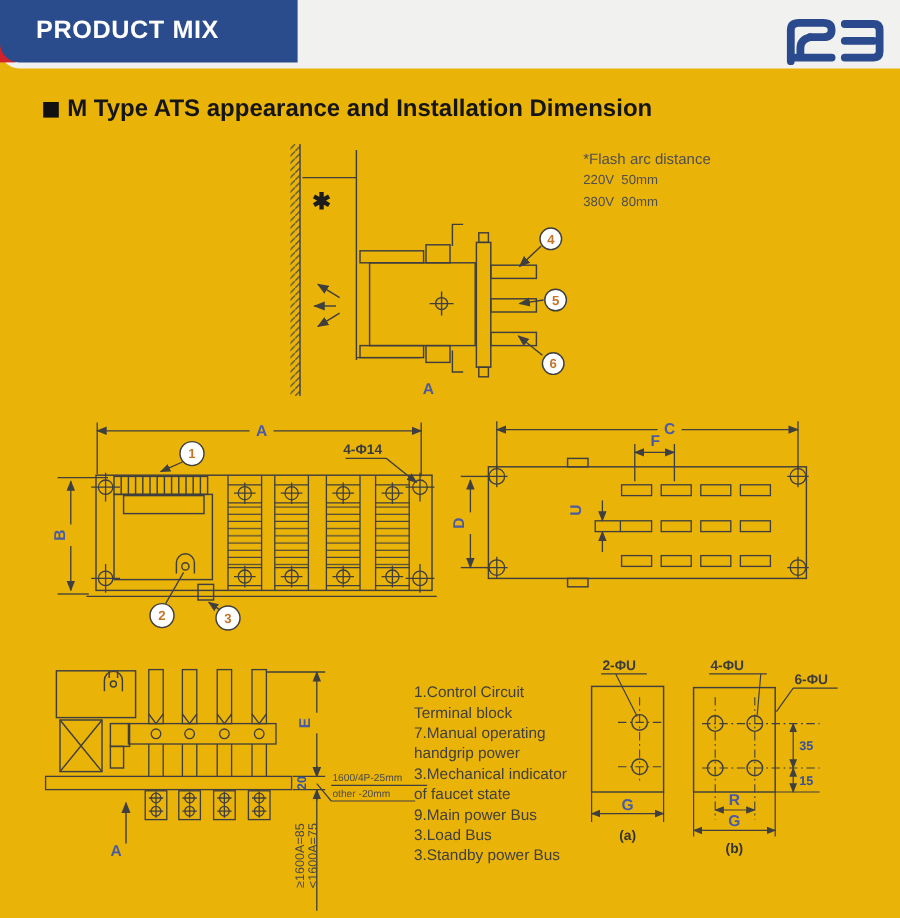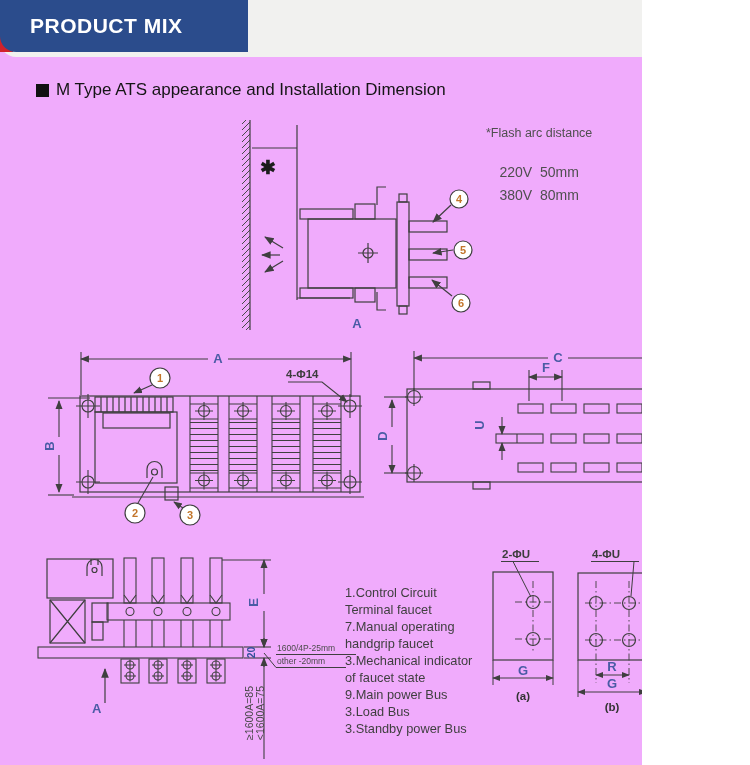--- a/index.html
+++ b/index.html
@@ -1,36 +1,36 @@
 <!DOCTYPE html>
 <html><head>
 <meta charset="utf-8">
 <style>
   html,body{margin:0;padding:0;background:#fff;}
-  #page{position:relative;width:642px;height:765px;background:#f0abfc;overflow:hidden;
+  #page{position:relative;width:750px;height:765px;background:#eab308;overflow:hidden;
         font-family:"Liberation Sans",sans-serif;}
   
   #strip{position:absolute;left:0;top:0;width:750px;height:57px;background:#f1f1ef;
          border-bottom-left-radius:16px;z-index:0;}
   #red-accent{position:absolute;left:0;top:32px;width:13px;height:20px;background:#d1222b;z-index:1;}
   #banner{position:absolute;left:0;top:0;width:248px;height:52px;background:#2b4c8c;
           border-bottom-left-radius:16px;z-index:2;}
   #banner .txt{color:#fff;font-size:21px;font-weight:bold;letter-spacing:.5px;
           line-height:52px;padding-left:30px;}
   #logo{position:absolute;left:648px;top:10px;z-index:2;}
   
   #heading{position:absolute;left:36px;top:80px;display:flex;align-items:center;}
   #heading .sq{width:13px;height:13px;background:#111;margin-right:7px;}
-  #heading .t{font-size:17px;font-weight:normal;color:#151515;}
+  #heading .t{font-size:20px;font-weight:bold;color:#151515;}
   
   #flash{position:absolute;left:486px;top:126px;color:#4f4f4f;}
-  #flash .h{font-size:12.5px;margin-bottom:24px;}
-  #flash .r{font-size:14px;margin-bottom:7px;white-space:pre;text-align:center;}
+  #flash .h{font-size:12.5px;margin-bottom:4px;}
+  #flash .r{font-size:11px;margin-bottom:7px;white-space:pre;}
   
-  #legend{position:absolute;left:345px;top:568px;color:#3f3f3f;font-size:12.8px;line-height:17px;margin-top:16px;}
+  #legend{position:absolute;left:345px;top:568px;color:#3f3f3f;font-size:12.8px;line-height:17px;}
   svg{position:absolute;overflow:visible;}
   svg text{font-family:"Liberation Sans",sans-serif;}
   .dimL{fill:#4a5ba5;font-weight:bold;font-size:13px;}
   .dimN{fill:#35509c;font-weight:bold;font-size:10.5px;}
   .ann{fill:#3c3c3c;font-size:11.5px;}
   .ballon-digit{fill:#c2752b;font-weight:bold;font-size:11px;}
 </style>
 </head>
 <body>
 
@@ -360,23 +360,23 @@
     <text class="ann" x="177" y="25" font-weight="bold">6-ΦU</text>
     <text class="dimN" x="181" y="80" font-size="11">35</text>
     <text class="dimN" x="181" y="109" font-size="11">15</text>
     <text class="dimL" x="127" y="126" text-anchor="middle" font-size="12">R</text>
     <text class="dimL" x="127" y="143" text-anchor="middle" font-size="12">G</text>
     <text x="127" y="166" text-anchor="middle" font-size="11.5" font-weight="bold" fill="#333">(b)</text>
   </svg>
 
   <div id="legend">
     <div>1.Control Circuit</div>
-    <div>Terminal faucet</div>
+    <div>Terminal block</div>
     <div>7.Manual operating</div>
-    <div>handgrip faucet</div>
+    <div>handgrip power</div>
     <div>3.Mechanical indicator</div>
     <div>of faucet state</div>
     <div>9.Main power Bus</div>
     <div>3.Load Bus</div>
     <div>3.Standby power Bus</div>
   </div>
 
 </div>
 
 </body></html>

